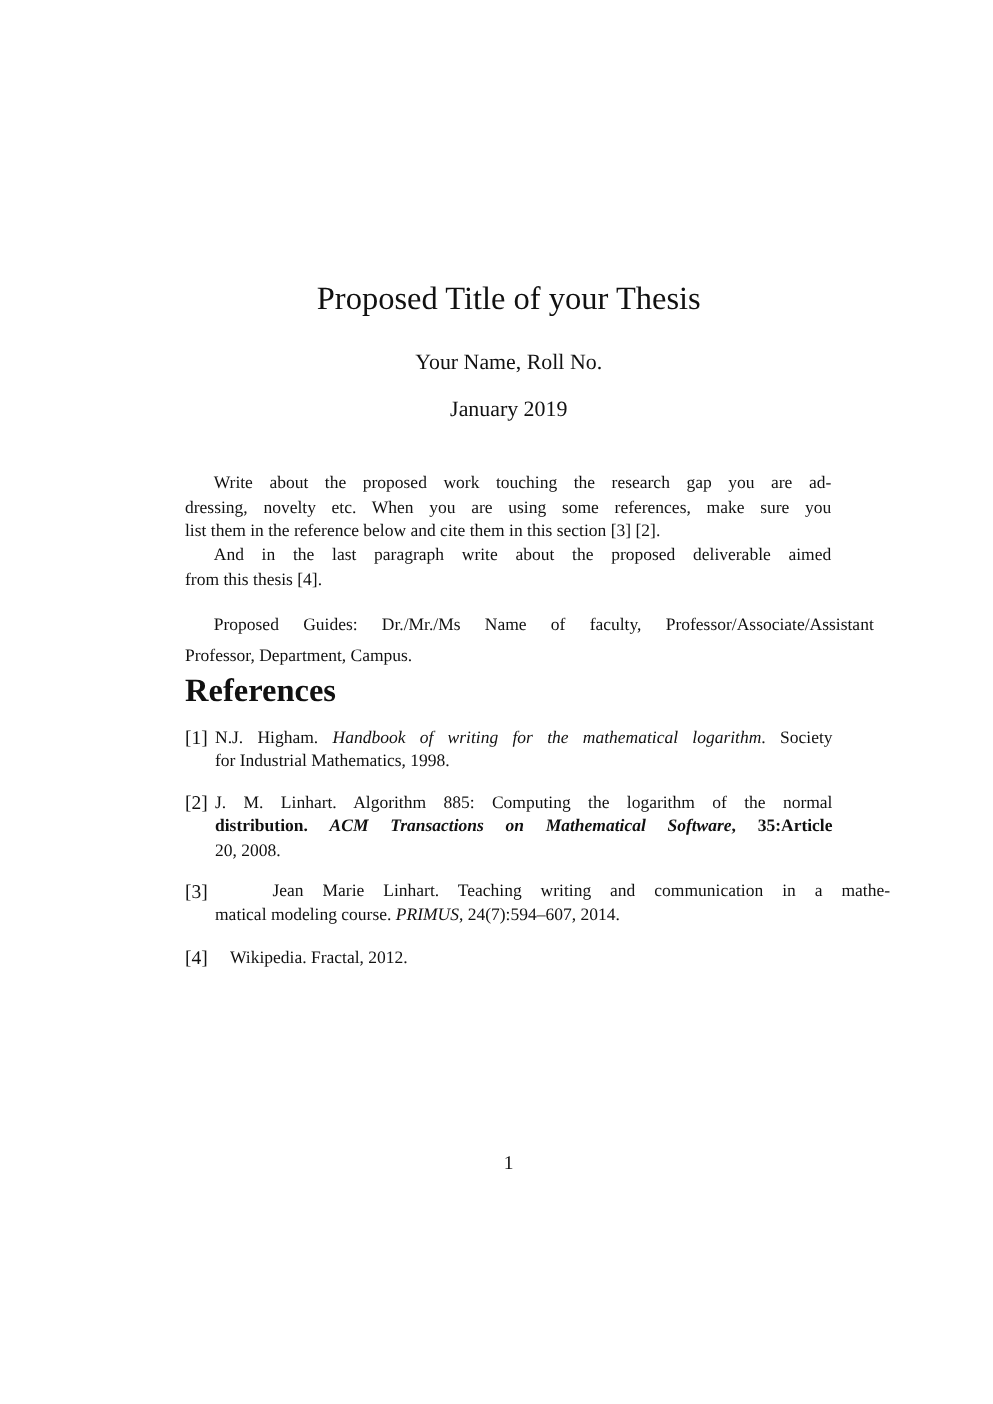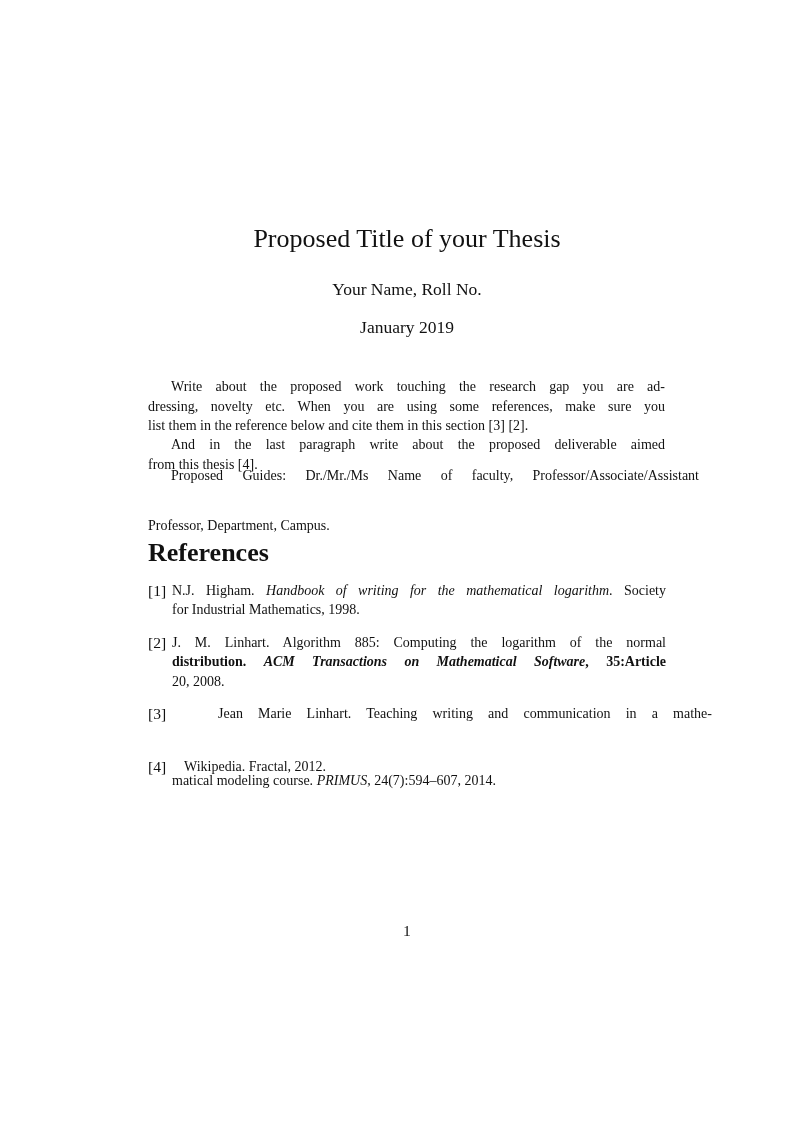--- a/index.html
+++ b/index.html
@@ -21,38 +21,38 @@
 <div class="title">Proposed Title of your Thesis</div>
 <div class="author">Your Name, Roll No.</div>
 <div class="date">January 2019</div>
 
 <div>
   <div class="ln just" style="left:171px;width:494px;top:377px;">Write about the proposed work touching the research gap you are ad-</div>
   <div class="ln just" style="left:148px;width:517px;top:397px;font-family:Liberation Serif, serif;">dressing, novelty etc.  When you are using some references, make sure you</div>
   <div class="ln" style="left:148px;top:416px;">list them in the reference below and cite them in this section [3] [2].</div>
   <div class="ln just" style="left:171px;width:494px;top:435px;">And in the last paragraph write about the proposed deliverable aimed</div>
   <div class="ln" style="left:148px;top:455px;">from this thesis [4].</div>
-  <div class="ln just" style="left:171px;width:528px;top:466px;">Proposed Guides: Dr./Mr./Ms Name of faculty, Professor/Associate/Assistant</div>
+  <div class="ln just" style="left:171px;width:528px;top:491px;">Proposed Guides: Dr./Mr./Ms Name of faculty, Professor/Associate/Assistant</div>
   <div class="ln" style="left:148px;top:494px;margin-top:22px;">Professor, Department, Campus.</div>
 </div>
 
 <div class="refs-h">References</div>
 
 <div>
 
   <div class="num" style="top:581px;">[1]</div>
   <div class="ln just" style="left:172px;width:494px;top:581px;"><span>N.J. Higham. </span><em>Handbook of writing for the mathematical logarithm</em><span>. Society</span></div>
   <div class="ln" style="left:172px;top:600px;">for Industrial Mathematics, 1998.</div>
 
   <div class="num" style="top:633px;">[2]</div>
   <div class="ln just" style="left:172px;width:494px;top:633px;">J. M. Linhart.  Algorithm 885:  Computing the logarithm of the normal</div>
   <div class="ln just" style="left:172px;width:494px;top:652px;font-weight:bold;"><span>distribution.  </span><em>ACM Transactions on Mathematical Software</em><span>, 35:Article</span></div>
   <div class="ln" style="left:172px;top:672px;">20, 2008.</div>
 
   <div class="num" style="top:704px;">[3]</div>
   <div class="ln just" style="left:172px;width:494px;top:704px;margin-left:46px;">Jean Marie Linhart.  Teaching writing and communication in a mathe-</div>
-  <div class="ln" style="left:172px;top:723px;margin-top:48px;"><span>matical modeling course. </span><em>PRIMUS</em><span>, 24(7):594–607, 2014.</span></div>
+  <div class="ln" style="left:172px;top:723px;"><span>matical modeling course. </span><em>PRIMUS</em><span>, 24(7):594–607, 2014.</span></div>
 
   <div class="num" style="top:757px;">[4]</div>
   <div class="ln" style="left:184px;top:757px;">Wikipedia. Fractal, 2012.</div>
 </div>
 
 <div class="page-no">1</div>
 
 </body></html>

